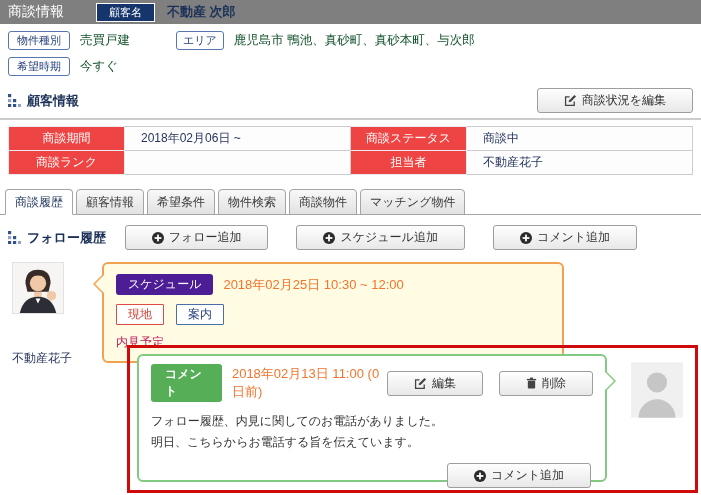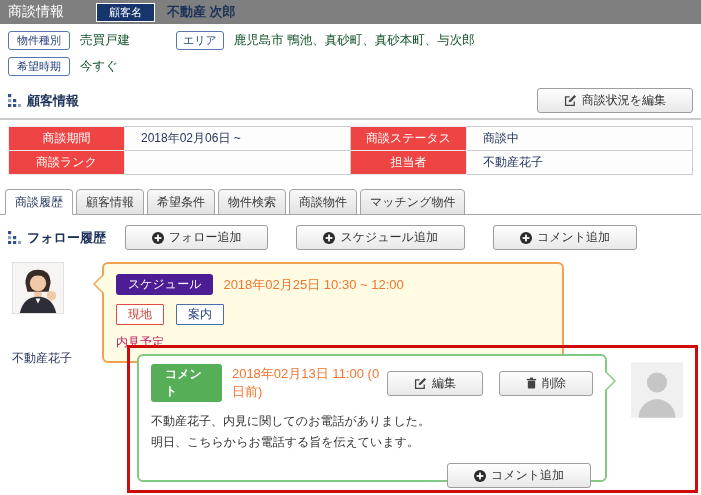--- a/index.html
+++ b/index.html
@@ -248,21 +248,21 @@
               <rect x="2" y="4" width="8" height="8.4" rx="1" fill="#444"></rect>
               <rect x="1" y="2" width="10" height="1.6" fill="#444"></rect>
               <rect x="4.4" y="0.6" width="3.2" height="1.6" fill="#444"></rect>
             </svg>
           </span>
           <span>削除</span>
         </button>
       </span>
     </div>
     <div class="comment-body">
-      <div>不動産花子、内見に関してのお電話がありました。</div>
+      <div>フォロー履歴、内見に関してのお電話がありました。</div>
       <div>明日、こちらからお電話する旨を伝えています。</div>
     </div>
     <div class="comment-foot">
       <button class="btn">
         <span>
           <svg width="12" height="12" viewBox="0 0 12 12">
               <circle cx="6" cy="6" r="6" fill="#2b2b2b"></circle>
               <rect x="5.1" y="2.6" width="1.8" height="6.8" fill="#fff"></rect>
               <rect x="2.6" y="5.1" width="6.8" height="1.8" fill="#fff"></rect>
             </svg>

